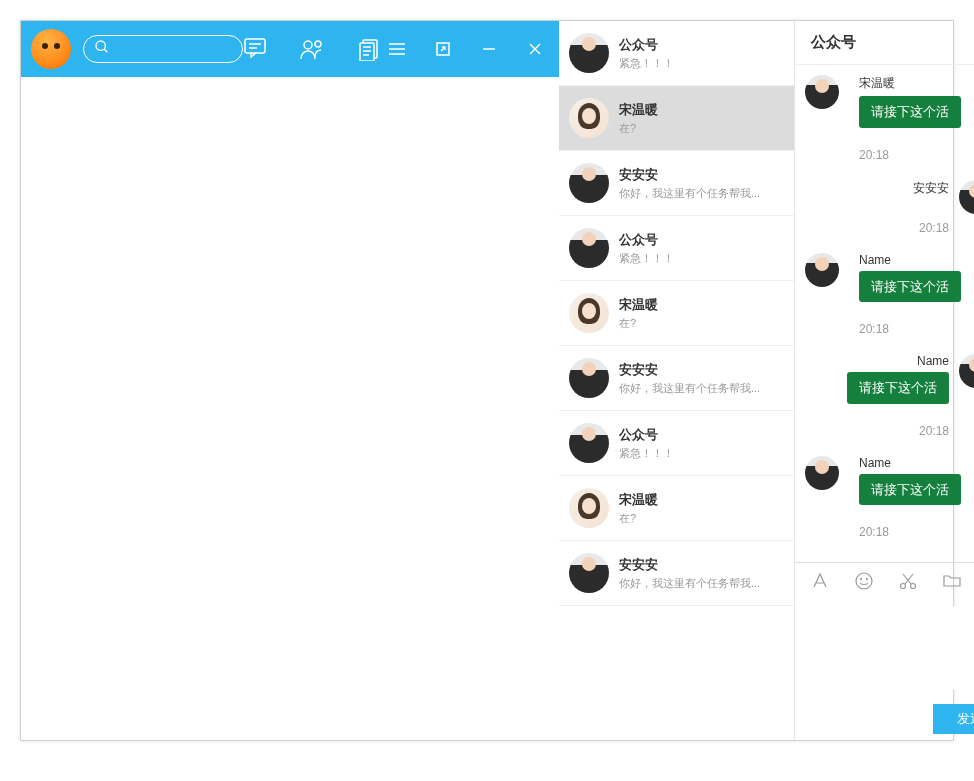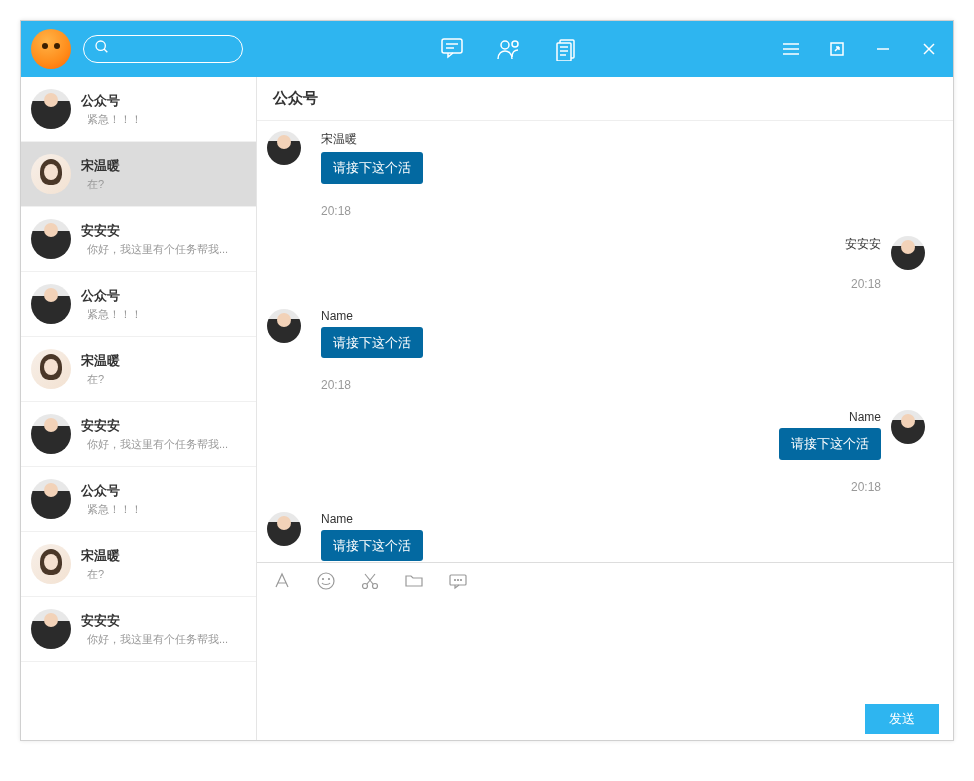--- a/index.html
+++ b/index.html
@@ -9,21 +9,21 @@
       display: flex;
       justify-content: center;
       align-items: flex-start;
       padding: 20px;
     }
     .window {
       width: 934px;
       height: 721px;
       border: 1px solid #d0d0d0;
       display: flex;
-      flex-direction: column;
+      flex-direction: row;
       background: #fff;
       box-shadow: 0 0 4px rgba(0,0,0,0.1);
     }
     .titlebar {
       height: 56px;
       background: #2eb5f0;
       display: flex;
       align-items: center;
       padding: 0 10px;
     }
@@ -154,21 +154,20 @@
       white-space: nowrap;
       overflow: hidden;
       text-overflow: ellipsis;
     }
     .contact-preview {
       font-size: 11px;
       color: #999;
       white-space: nowrap;
       overflow: hidden;
       text-overflow: ellipsis;
-      margin-left: 6px;
     }
     .chat-area {
       flex: 1;
       display: flex;
       flex-direction: column;
       min-width: 0;
     }
     .chat-header {
       padding: 12px 16px;
       font-size: 15px;
@@ -203,21 +202,21 @@
       flex-direction: column;
       max-width: 520px;
     }
     .msg-row.right .msg-content { align-items: flex-end; }
     .msg-sender {
       font-size: 12px;
       color: #333;
       margin-bottom: 4px;
     }
     .msg-bubble {
-      background: #0369a1;
+      background: #15803d;
       color: #fff;
       padding: 6px 12px;
       border-radius: 3px;
       font-size: 13px;
       line-height: 1.5;
       word-break: break-all;
     }
     .msg-time {
       font-size: 12px;
       color: #999;

